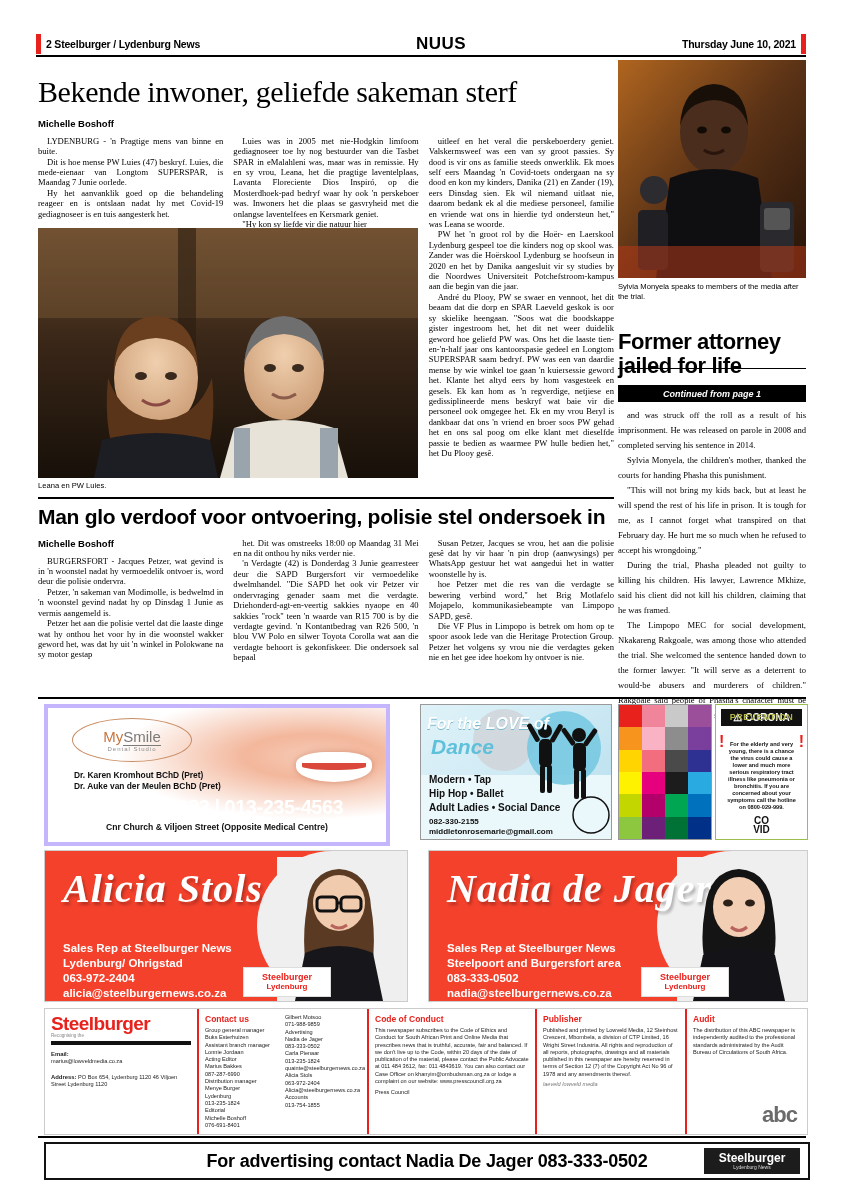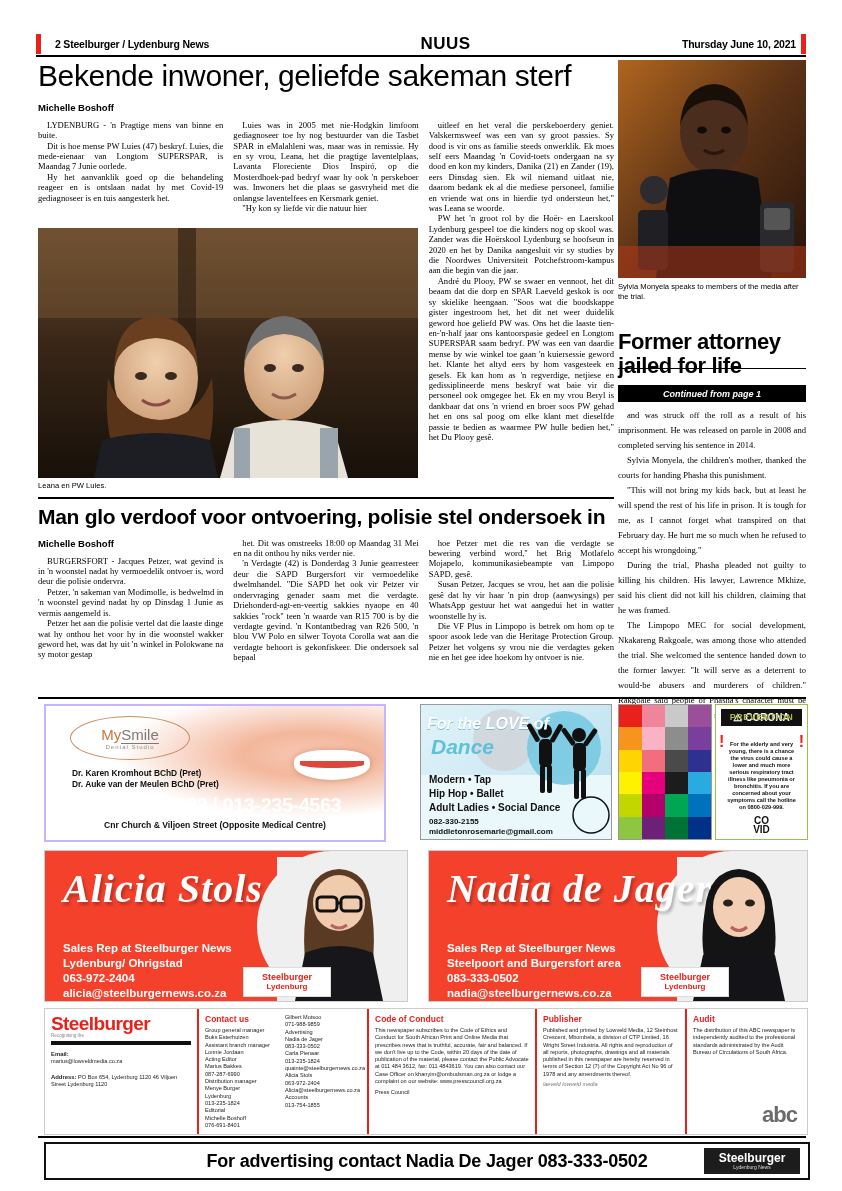--- a/index.html
+++ b/index.html
@@ -8,28 +8,28 @@
     background:#ffffff;
     font-family:"Liberation Serif", serif;
     color:#000;
     overflow:hidden;
   }
   .page{position:relative;width:842px;height:1191px;box-sizing:border-box;padding:0;}
 
   
   .masthead{position:absolute;left:36px;top:33px;width:770px;height:22px;display:flex;align-items:center;}
   .mh-bar{width:5px;height:20px;background:#e8211c;flex:0 0 auto;}
-  .mh-left{font-family:"Liberation Sans",sans-serif;font-weight:bold;font-size:10.5px;margin-left:14px;white-space:nowrap;letter-spacing:-0.2px;}
+  .mh-left{font-family:"Liberation Sans",sans-serif;font-weight:bold;font-size:10.5px;margin-left:5px;white-space:nowrap;letter-spacing:-0.2px;}
   .mh-center{flex:1;text-align:center;font-family:"Liberation Sans",sans-serif;font-weight:bold;font-size:17px;letter-spacing:0.5px;}
   .mh-right{font-family:"Liberation Sans",sans-serif;font-weight:bold;font-size:10.5px;white-space:nowrap;margin-right:5px;letter-spacing:-0.2px;}
   .mh-rule{position:absolute;left:36px;top:55px;width:770px;height:2px;background:#000;}
 
   
   .art1{position:absolute;left:38px;top:60px;width:576px;}
-  .headline1{font-family:Liberation Sans, sans-serif;font-weight:normal;font-size:30px;line-height:1.06;letter-spacing:-0.4px;margin:0 0 10px 0;}
+  .headline1{font-family:Liberation Serif, serif;font-weight:normal;font-size:30px;line-height:1.06;letter-spacing:-0.4px;margin:16px 0 10px 0;}
   .byline{font-family:"Liberation Sans",sans-serif;font-weight:bold;font-size:9.5px;margin:0 0 7px 0;}
   .cols3{display:flex;gap:10px;}
   .col{width:186px;}
   .col p{margin:0;font-size:8.6px;line-height:10.4px;text-align:justify;text-indent:9px;}
 
   
   .photo-luies{position:absolute;left:38px;top:228px;width:380px;height:250px;overflow:hidden;background:#2b2018;}
   .photo-caption{position:absolute;left:38px;top:481px;font-family:"Liberation Sans",sans-serif;font-size:7.6px;}
 
   
@@ -45,21 +45,21 @@
   
   .div1{position:absolute;left:38px;top:497px;width:576px;height:2px;background:#000;}
 
   
   .art2{position:absolute;left:38px;top:506px;width:576px;}
   .headline3{font-family:"Liberation Sans",sans-serif;font-size:21px;line-height:1.08;letter-spacing:-0.3px;margin:0 0 9px 0;}
 
   .div2{position:absolute;left:38px;top:697px;width:768px;height:2px;background:#000;}
 
   
-  .ad-dental{position:absolute;left:44px;top:704px;width:338px;height:134px;border:2px solid #c4b5fd;overflow:hidden;background:#fff;}
+  .ad-dental{position:absolute;left:44px;top:704px;width:338px;height:134px;border:4px solid #c4b5fd;overflow:hidden;background:#fff;}
   .dental-bg{position:absolute;inset:0;background:
      radial-gradient(ellipse at 78% 36%, #f6c9b4 0%, #f3b79c 18%, #ffffff 52%),
      linear-gradient(to bottom,#ffffff 0%,#ffffff 55%,#ffd6c2 66%,#f4572a 78%,#ee3d17 100%);}
   .ms-logo{position:absolute;left:24px;top:10px;width:118px;height:42px;border:1px solid #c98c62;border-radius:50%;display:flex;flex-direction:column;align-items:center;justify-content:center;}
   .ms-logo .t1{font-family:"Liberation Sans",sans-serif;font-size:15px;color:#c8763e;line-height:1;}
   .ms-logo .t1 b{color:#7a7a7a;font-weight:normal;border-bottom:1px solid #7a7a7a;}
   .ms-logo .t2{font-family:"Liberation Sans",sans-serif;font-size:6px;color:#8d8d8d;letter-spacing:1px;margin-top:2px;}
   .dent-docs{position:absolute;left:26px;top:62px;font-family:"Liberation Sans",sans-serif;font-size:8.4px;font-weight:bold;line-height:11px;color:#111;}
   .dent-phone{position:absolute;left:14px;top:88px;width:310px;text-align:center;font-family:"Liberation Sans",sans-serif;font-size:20px;font-weight:bold;color:#fff;letter-spacing:-0.5px;}
   .dent-addr{position:absolute;left:14px;top:114px;width:310px;text-align:center;font-family:"Liberation Sans",sans-serif;font-size:8.6px;font-weight:bold;color:#111;}
@@ -234,22 +234,22 @@
         <div class="byline">Michelle Boshoff</div>
         <p>BURGERSFORT - Jacques Petzer, wat gevind is in 'n woonstel nadat hy vermoedelik ontvoer is, word deur die polisie ondervra.</p>
         <p>Petzer, 'n sakeman van Modimolle, is bedwelmd in 'n woonstel gevind nadat hy op Dinsdag 1 Junie as vermis aangemeld is.</p>
         <p>Petzer het aan die polisie vertel dat die laaste dinge wat hy onthou het voor hy in die woonstel wakker geword het, was dat hy uit 'n winkel in Polokwane na sy motor gestap</p>
       </div>
       <div class="col">
         <p>het. Dit was omstreeks 18:00 op Maandag 31 Mei en na dit onthou hy niks verder nie.</p>
         <p>'n Verdagte (42) is Donderdag 3 Junie gearresteer deur die SAPD Burgersfort vir vermoedelike dwelmhandel. "Die SAPD het ook vir Petzer vir ondervraging genader saam met die verdagte. Driehonderd-agt-en-veertig sakkies nyaope en 40 sakkies "rock" teen 'n waarde van R15 700 is by die verdagte gevind. 'n Kontantbedrag van R26 500, 'n blou VW Polo en silwer Toyota Corolla wat aan die verdagte behoort is gekonfiskeer. Die ondersoek sal bepaal</p>
       </div>
       <div class="col">
+        <p>Susan Petzer, Jacques se vrou, het aan die polisie gesê dat hy vir haar 'n pin drop (aanwysings) per WhatsApp gestuur het wat aangedui het in watter woonstelle hy is.</p>
         <p>hoe Petzer met die res van die verdagte se bewering verbind word," het Brig Motlafelo Mojapelo, kommunikasiebeampte van Limpopo SAPD, gesê.</p>
-        <p>Susan Petzer, Jacques se vrou, het aan die polisie gesê dat hy vir haar 'n pin drop (aanwysings) per WhatsApp gestuur het wat aangedui het in watter woonstelle hy is.</p>
         <p>Die VF Plus in Limpopo is betrek om hom op te spoor asook lede van die Heritage Protection Group. Petzer het volgens sy vrou nie die verdagtes geken nie en het gee idee hoekom hy ontvoer is nie.</p>
       </div>
     </div>
   </div>
 
   <div class="div2"></div>
 
   <div class="ad-dental">
     <div class="dental-bg"></div>
     <div class="teeth"></div>

